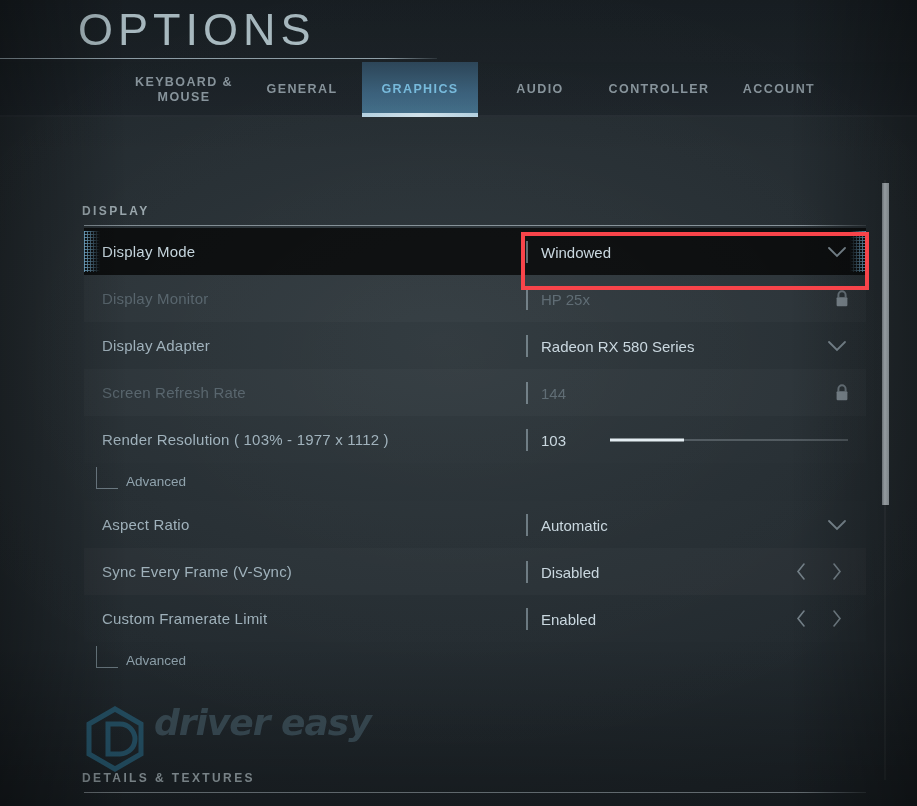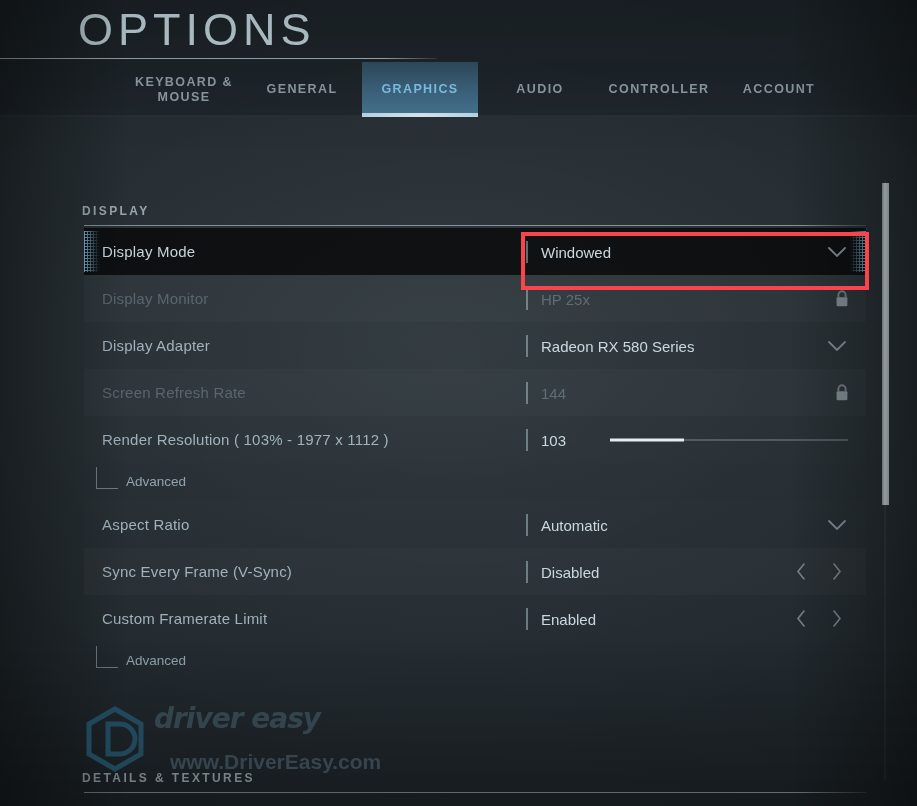--- a/index.html
+++ b/index.html
@@ -178,21 +178,21 @@
   }
 
   
   .watermark {
     position:absolute; left:82px; top:702px; width:400px; height:80px;
     pointer-events:none; z-index:5; opacity:0.95;
   }
   .wm-logo { position:absolute; left:0; top:4px; width:66px; height:66px; }
   .wm-name {
     position:absolute; left:72px; top:0px;
-    font-size:28px; font-style:italic; font-weight:bold;
+    font-size:36px; font-style:italic; font-weight:bold;
     color:rgba(70,92,104,0.62); letter-spacing:-1px;
     font-family:"DejaVu Sans", sans-serif;
   }
   .wm-url {
     position:absolute; left:88px; top:48px;
     font-size:21px; font-weight:bold;
     color:rgba(66,86,98,0.72); letter-spacing:0px;
     font-family:"Liberation Sans", sans-serif;
   }
 </style>
@@ -361,19 +361,18 @@
   </div>
 
   <div class="watermark">
     <div class="wm-logo">
       <svg viewBox="0 0 66 66" width="66" height="66">
         <path d="M33 3 L59 18 L59 48 L33 63 L7 48 L7 18 Z" fill="none" stroke="rgba(40,110,140,0.55)" stroke-width="5"></path>
         <path d="M26 18 L38 18 A15 15 0 0 1 38 48 L26 48 Z" fill="none" stroke="rgba(40,110,140,0.55)" stroke-width="5"></path>
       </svg>
     </div>
     <div class="wm-name">driver easy</div>
-    <div class="wm-url">www.DriverEasy.com</div>
   </div>
 
   <div class="section-head" style="left:82px; top:771px;">DETAILS &amp; TEXTURES</div>
   <div class="section-rule" style="left:84px; top:792px; width:782px;"></div>
 
 </div>
 
 </body></html>

